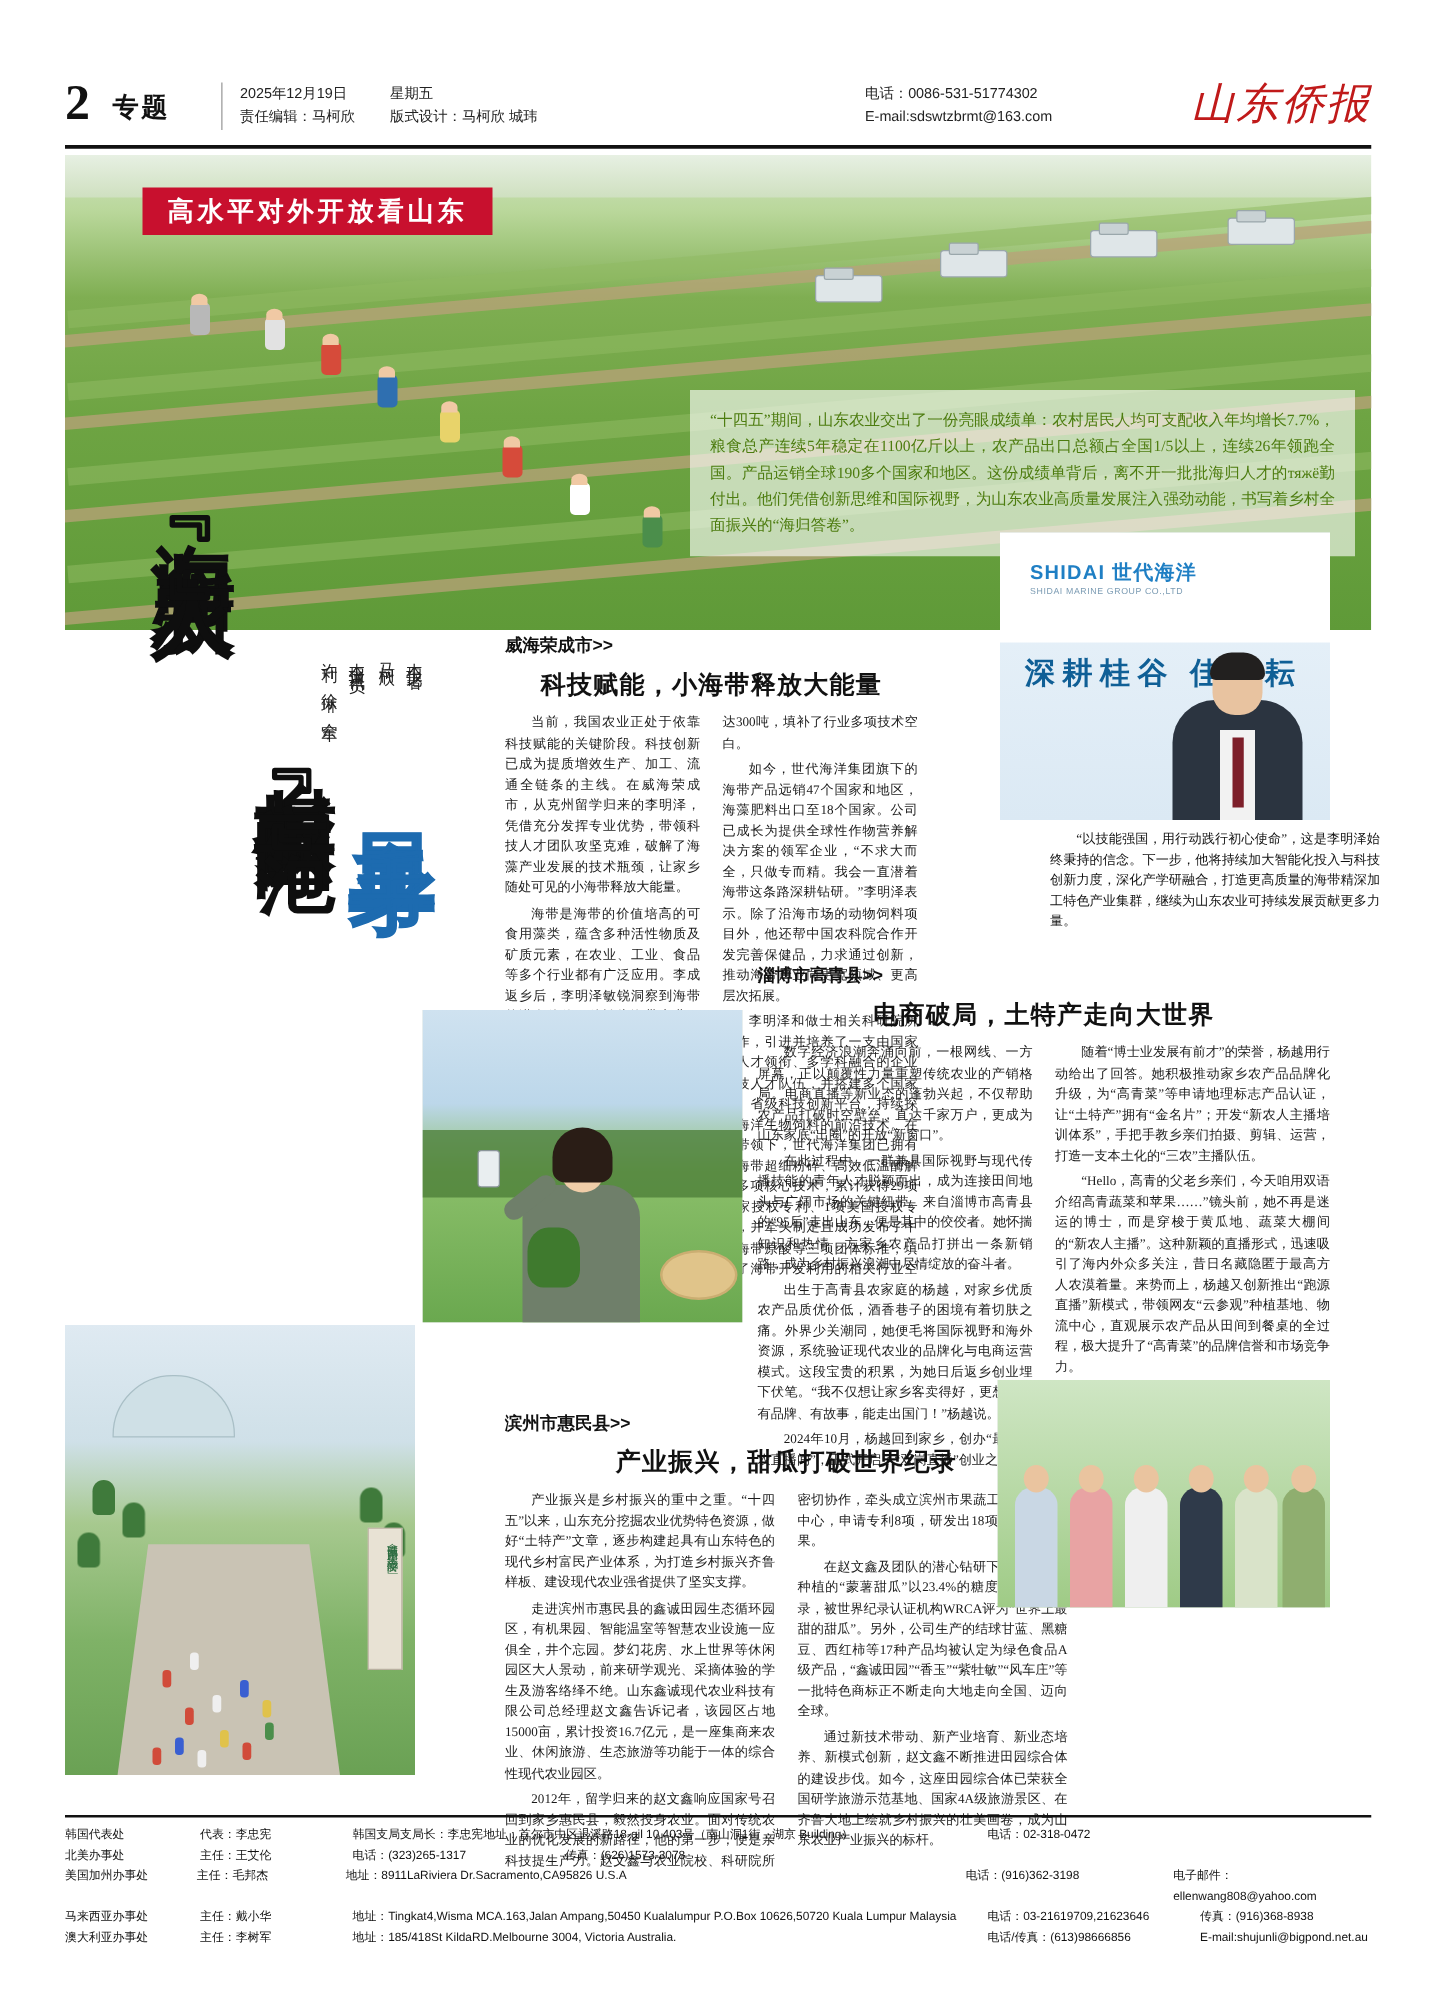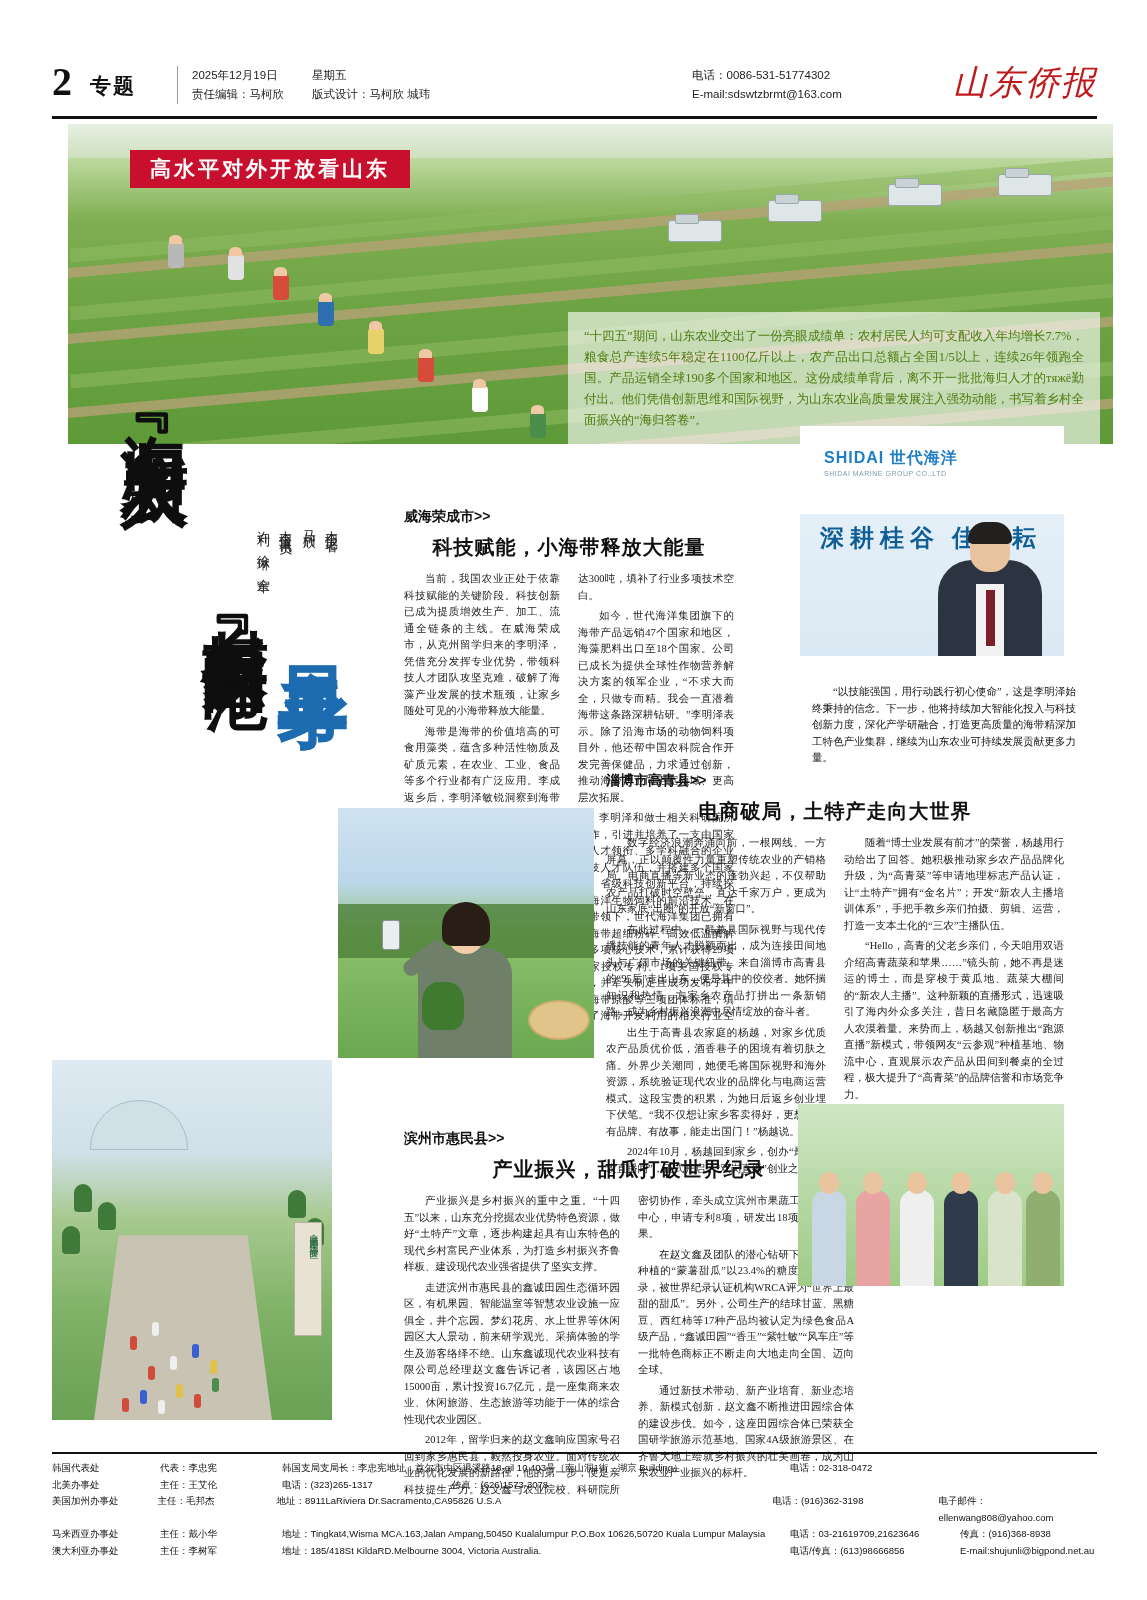--- a/index.html
+++ b/index.html
@@ -18,21 +18,21 @@
   .pagenum{position:absolute;left:0;top:-4px;font-size:40px;font-weight:bold;color:#111;font-family:"Liberation Serif",serif;}
   .pagelabel{position:absolute;left:38px;top:10px;font-size:21px;font-weight:bold;letter-spacing:2px;}
   .mast-sep{position:absolute;left:125px;top:4px;width:1px;height:38px;background:#999;}
   .mast-col1{position:absolute;left:140px;top:4px;font-size:11.5px;line-height:19px;color:#222;}
   .mast-col2{position:absolute;left:260px;top:4px;font-size:11.5px;line-height:19px;color:#222;}
   .mast-col3{position:absolute;left:640px;top:4px;font-size:11.5px;line-height:19px;color:#222;}
   .logo{position:absolute;right:0;top:-2px;font-size:34px;font-weight:normal;color:#c01a1a;font-family:"Liberation Serif",serif;letter-spacing:2px;font-style:italic;text-align:center;}
   .mast-rule{position:absolute;left:52px;top:116px;width:1045px;height:3px;background:#111;}
 
   
-  .hero{position:absolute;left:68px;top:124px;width:1045px;height:320px;overflow:hidden;}
+  .hero{position:absolute;left:52px;top:124px;width:1045px;height:380px;overflow:hidden;}
   .hero-sky{position:absolute;inset:0;background:linear-gradient(#cfe3c0 0%,#b9d79a 12%,#7fae52 30%,#6ea443 55%,#5f9a38 100%);}
   .hero-strip{position:absolute;left:0;width:120%;height:14px;background:#8fba63;opacity:.55;transform:rotate(-5deg);}
   .hero-soil{position:absolute;left:-5%;width:115%;height:10px;background:#b9a27a;opacity:.75;transform:rotate(-5deg);}
   .hero-horizon{position:absolute;left:0;top:0;width:100%;height:34px;background:linear-gradient(#e7f0e3,#cfe0c0);}
   .worker{position:absolute;width:16px;height:26px;border-radius:4px;}
   .w-head{position:absolute;left:1px;top:-7px;width:13px;height:9px;border-radius:50% 50% 0 0;}
   .hero-machine{position:absolute;width:52px;height:20px;background:#dfe6e8;border:1px solid #9aa7ab;border-radius:3px;}
   .hero-machine:after{content:"";position:absolute;left:6px;top:-7px;width:22px;height:8px;background:#c9d2d4;border:1px solid #9aa7ab;border-radius:2px;}
 
   .banner{position:absolute;left:62px;top:26px;width:280px;height:38px;background:#c8102e;display:flex;align-items:center;justify-content:center;}
@@ -222,21 +222,21 @@
     <div class="kicker">威海荣成市&gt;&gt;</div>
     <div class="arttitle">科技赋能，小海带释放大能量</div>
     <div class="body2">
       <p>当前，我国农业正处于依靠科技赋能的关键阶段。科技创新已成为提质增效生产、加工、流通全链条的主线。在威海荣成市，从克州留学归来的李明泽，凭借充分发挥专业优势，带领科技人才团队攻坚克难，破解了海藻产业发展的技术瓶颈，让家乡随处可见的小海带释放大能量。</p>
       <p>海带是海带的价值培高的可食用藻类，蕴含多种活性物质及矿质元素，在农业、工业、食品等多个行业都有广泛应用。李成返乡后，李明泽敏锐洞察到海带的潜在价值，他认为海带产业不能局限于传统养殖和初加工模式，决心通过技术创新，让这块“海洋蓝”焕发全新生机。</p>
       <p>依托所在的世代海洋集团，李明泽牵头组建技术攻关团队，先后攻克海洋藻类微生物酶制剂、酶法制备海藻生物肥等多项技术难题，建起国内首条以整酶解海带为原料的酶法生产海藻有机水溶肥料生产线，年产能达5万吨；建成连续性发酵制备高活性海藻生物酶制剂生产线，年产量达300吨，填补了行业多项技术空白。</p>
       <p>如今，世代海洋集团旗下的海带产品远销47个国家和地区，海藻肥料出口至18个国家。公司已成长为提供全球性作物营养解决方案的领军企业，“不求大而全，只做专而精。我会一直潜着海带这条路深耕钻研。”李明泽表示。除了沿海市场的动物饲料项目外，他还帮中国农科院合作开发完善保健品，力求通过创新，推动海带产业向更宽领域、更高层次拓展。</p>
       <p>李明泽和做士相关科研院所合作，引进并培养了一支由国家级人才领衔、多学科融合的企业科技人才队伍，并搭建多个国家级、省级科技创新平台，持续探索海洋生物饲料的前沿技术。在抱带领下，世代海洋集团已拥有酶海带超细粉碎、高效低温酶解等多项核心技术，累计获得29项国家授权专利、1项美国授权专利，并牵头制定且成功发布了中国海带原酸等三项团体标准，填补了海带开发利用的相关行业空白。</p>
     </div>
   </div>
-  <div style="position:absolute;left:812px;top:664px;width:264px;font-size:10.5px;line-height:16.5px;text-align:justify;font-family:'Liberation Serif',serif;margin-top:20px;">
+  <div style="position:absolute;left:840px;top:664px;width:264px;font-size:10.5px;line-height:16.5px;text-align:justify;font-family:'Liberation Serif',serif;">
     <p style="margin:0;text-indent:2em;">“以技能强国，用行动践行初心使命”，这是李明泽始终秉持的信念。下一步，他将持续加大智能化投入与科技创新力度，深化产学研融合，打造更高质量的海带精深加工特色产业集群，继续为山东农业可持续发展贡献更多力量。</p>
   </div>
 
   <div class="photo photo1" style="position:absolute;">
     <div class="p1-bg"></div>
     <div class="p1-band"></div>
     <div class="p1-logo">SHIDAI 世代海洋</div>
     <div class="p1-sub">SHIDAI MARINE GROUP CO.,LTD</div>
     <div class="p1-cal">深耕桂谷 佳耘耘</div>
     <div class="p1-person">

